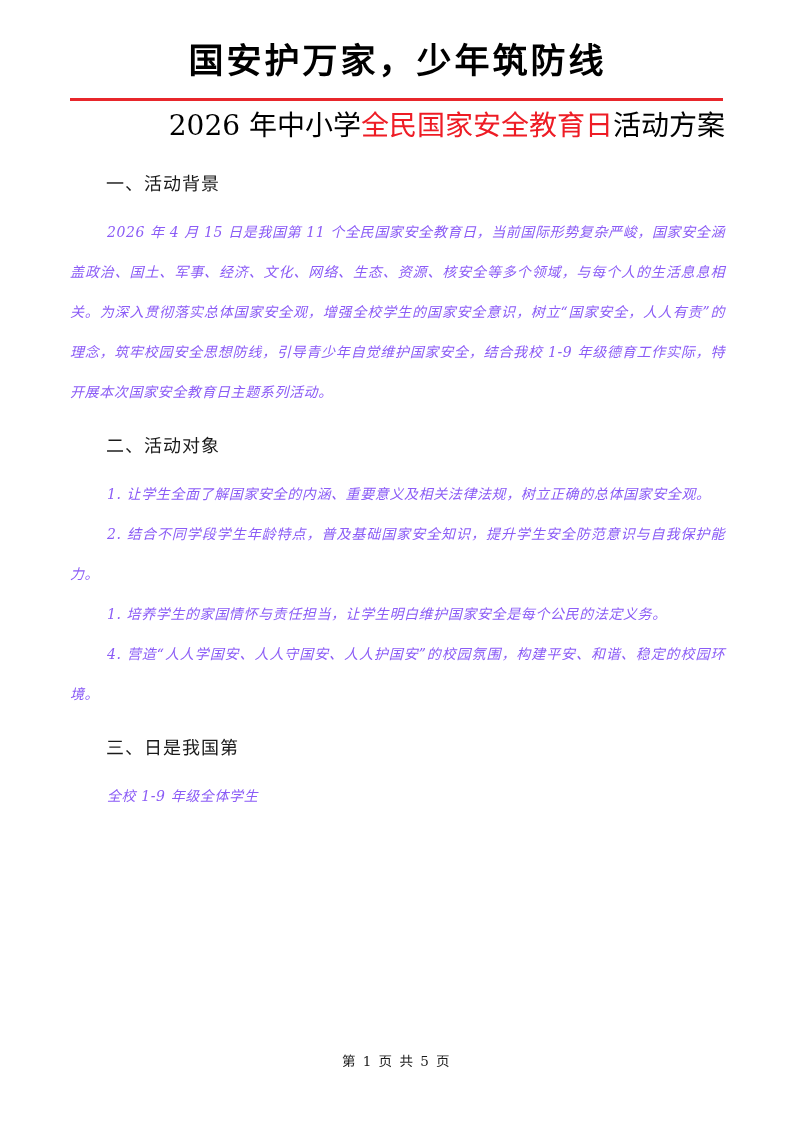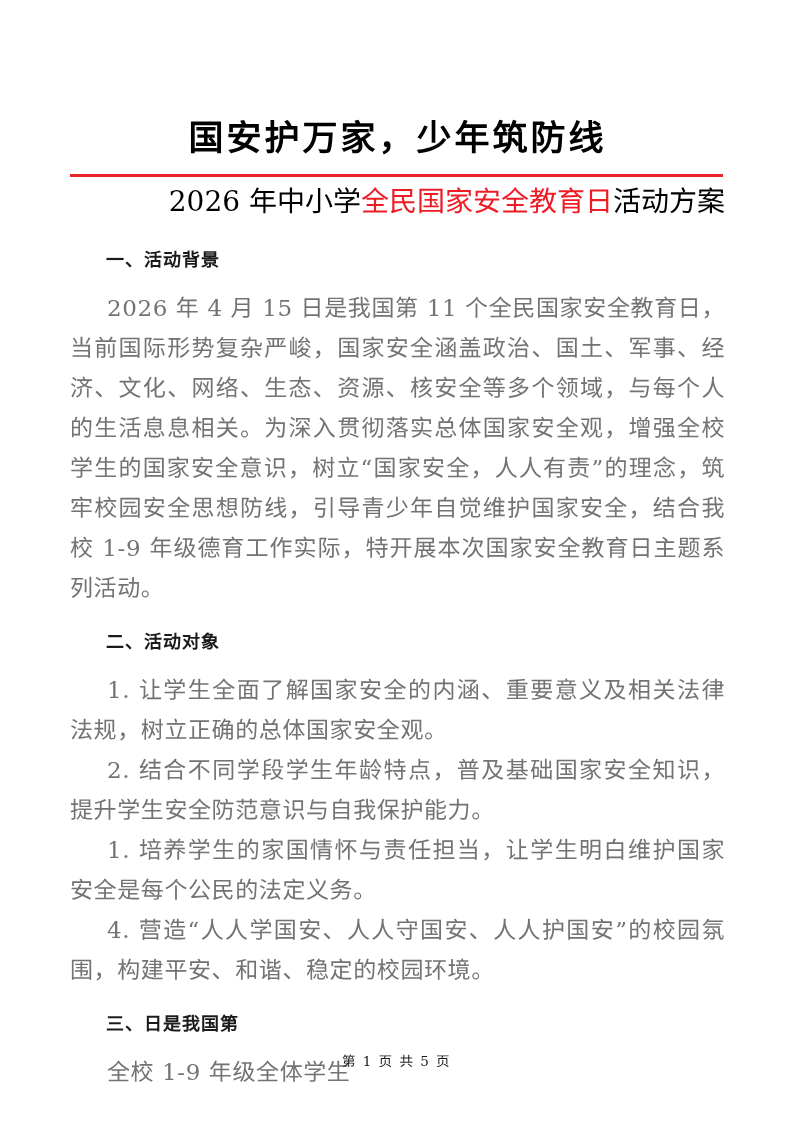--- a/index.html
+++ b/index.html
@@ -27,24 +27,24 @@
 
   .content {
     position: absolute;
     left: 70px;
     top: 0;
     width: 655px;
   }
 
   
   .doc-title {
-    margin: 8px;
-    padding-top: 108px;
+    margin: 0;
+    padding-top: 40px;
     text-align: center;
-    font-family: Liberation Sans, sans-serif;
+    font-family: Liberation Serif, serif;
     font-size: 35px;
     font-weight: 600;
     letter-spacing: 3px;
     line-height: 1.25;
     color: #000000;
     white-space: nowrap;
   }
 
   
   .red-rule {
@@ -69,38 +69,39 @@
     white-space: nowrap;
   }
   .doc-subtitle .seg-black { color: #000000; }
   .doc-subtitle .seg-red   { color: #ee1c25; }
 
   
   .section-heading {
     margin: 0;
     font-family: "Liberation Sans", "DejaVu Sans", sans-serif;
     font-size: 18px;
-    font-weight: 700;
+    font-weight: 400;
     color: #1a1a1a;
     letter-spacing: 1px;
     text-indent: 36px;
     line-height: 1.6;
   }
 
   
   .para {
     margin: 0;
     font-family: "DejaVu Serif", "Liberation Serif", serif;
-    font-size: 23px;
+    font-size: 14px;
     line-height: 40px;
-    color: #737373;
+    color: #8b5cf6;
     text-indent: 37px;
     text-align: justify;
     text-justify: inter-ideograph;
     letter-spacing: 0.6px;
+    font-style: italic;
   }
 
   .gap-sm { height: 13px; }
   .gap-md { height: 20px; }
   .gap-lg { height: 26px; }
 
   
   .page-footer {
     position: absolute;
     left: 0;

